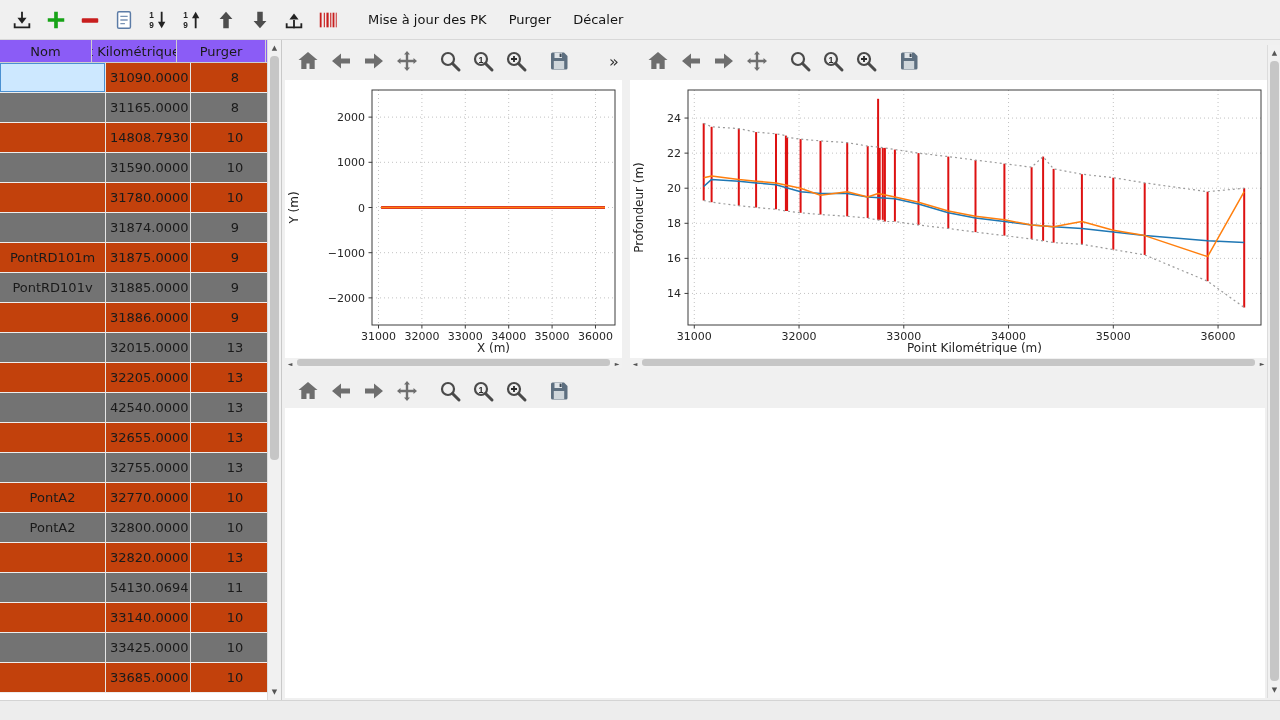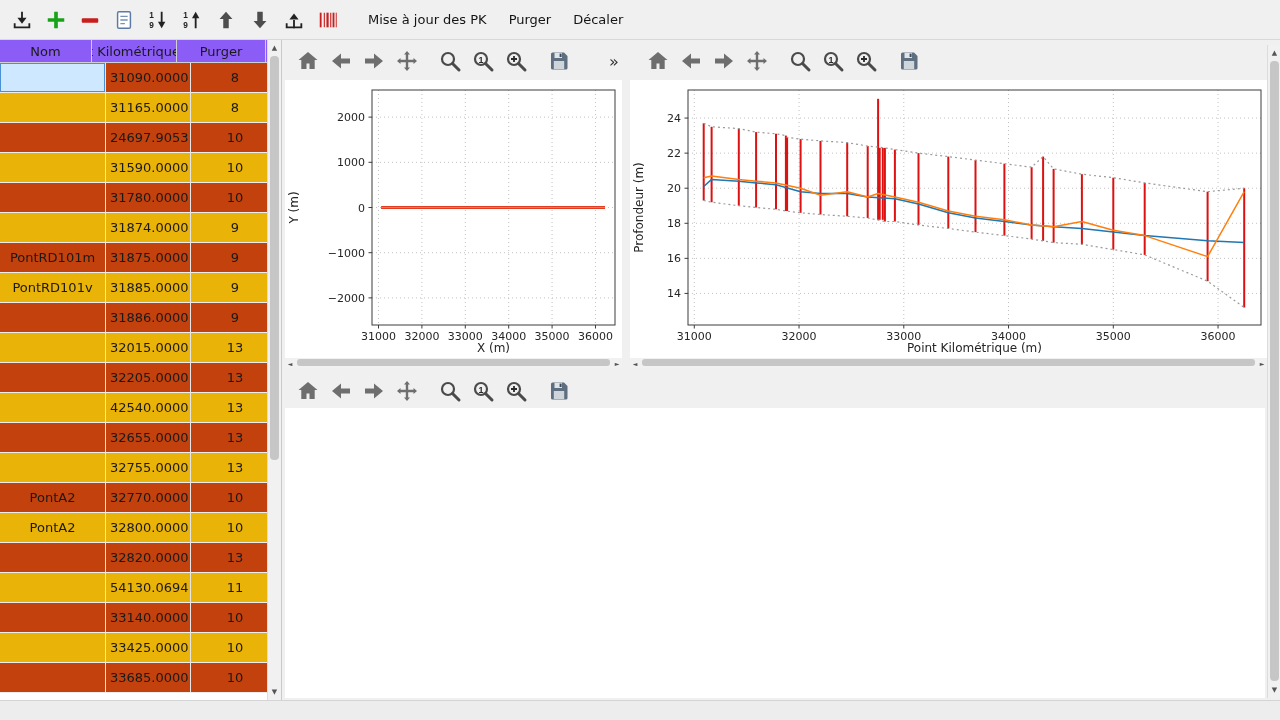--- a/index.html
+++ b/index.html
@@ -19,21 +19,21 @@
   .icn svg{width:22px;height:22px;display:block;}
 
   
   .left-panel{position:absolute;left:0;top:40px;width:282px;height:660px;background:#ffffff;
               border-right:1px solid #c9c9c9;box-sizing:border-box;overflow:hidden;}
   .thead{display:flex;height:22px;background:#8b5cf6;border-bottom:1px solid #cfcfcf;}
   .th{display:flex;align-items:center;justify-content:center;border-right:1px solid #cfcfcf;
       box-sizing:border-box;overflow:hidden;white-space:nowrap;font-size:13px;}
   .th-nom{width:92px}.th-pk{width:85px}.th-points{width:89px}
   .tr{display:flex;height:30px;background:#c2410c;}
-  .tr.alt{background:#eab308;}
+  .tr.alt{background:#737373;}
   .td{box-sizing:border-box;border-right:1px solid #e6e6e6;border-bottom:1px solid #ededed;
       display:flex;align-items:center;overflow:hidden;white-space:nowrap;font-size:13px;}
   .td-nom{width:106px;justify-content:center;}
   .td-pk{width:85px;padding-left:4px;}
   .td-points{width:89px;justify-content:center;}
   .td.selected{background:#cde8ff;box-shadow:inset 0 0 0 1px #4a90d2;}
 
   
   .vscroll{position:absolute;right:0;top:0;width:14px;height:660px;background:#f1f1f1;
            border-left:1px solid #dcdcdc;box-sizing:border-box;}
@@ -182,21 +182,21 @@
           <div class="td td-pk">31090.0000</div>
           <div class="td td-points">8</div>
         </div>
         <div class="tr alt">
           <div class="td td-nom"></div>
           <div class="td td-pk">31165.0000</div>
           <div class="td td-points">8</div>
         </div>
         <div class="tr">
           <div class="td td-nom"></div>
-          <div class="td td-pk">24697.9053</div>
+          <div class="td td-pk">14808.7930</div>
           <div class="td td-points">10</div>
         </div>
         <div class="tr alt">
           <div class="td td-nom"></div>
           <div class="td td-pk">31590.0000</div>
           <div class="td td-points">10</div>
         </div>
         <div class="tr">
           <div class="td td-nom"></div>
           <div class="td td-pk">31780.0000</div>

